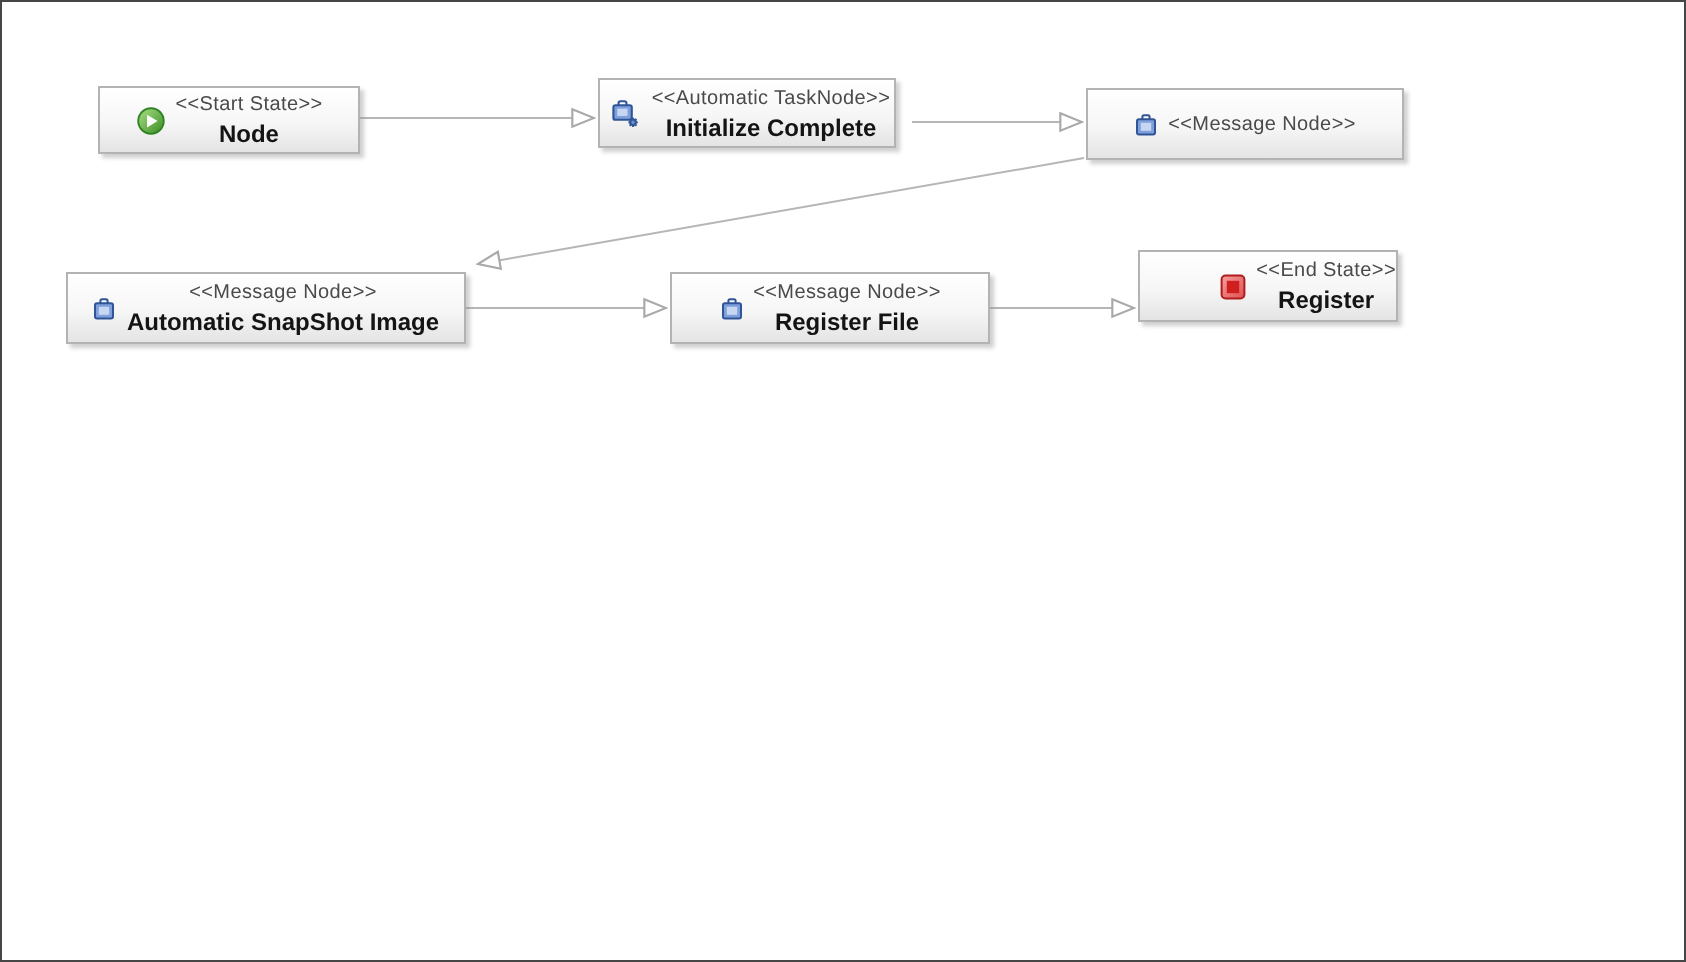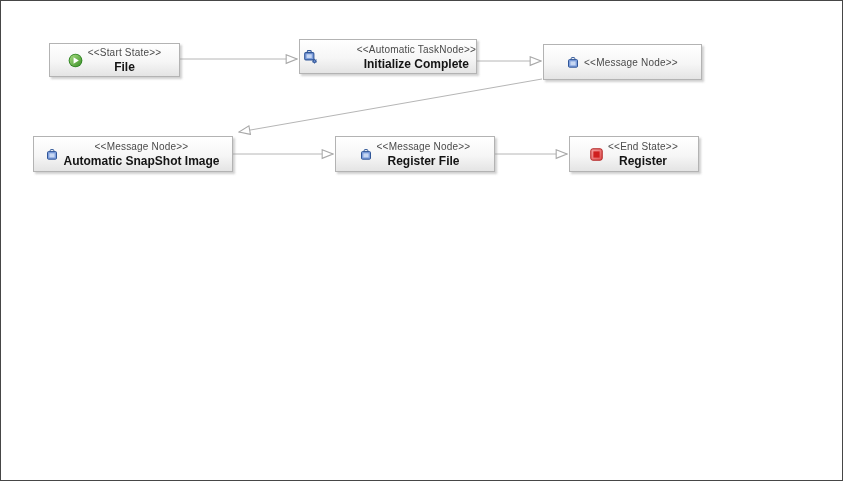--- a/index.html
+++ b/index.html
@@ -28,25 +28,25 @@
     box-shadow:2px 2px 2px rgba(150,150,150,0.45);
     overflow:hidden;
     cursor:default;
   }
   .node .txt { display:flex; flex-direction:column; align-items:center; line-height:15px; }
   .stereotype { font-size:10px; color:#4a4a4a; white-space:nowrap; letter-spacing:0.2px; }
   .label { font-weight:bold; font-size:12px; color:#141414; white-space:nowrap; }
   .icon { flex:0 0 auto; display:flex; align-items:center; }
 
   #node-start    { left:48px;  top:42px;  width:131px; height:34px; }
-  #node-init     { left:298px; top:38px;  width:178px; height:35px; justify-content:space-between; padding-left:3px; }
+  #node-init     { left:298px; top:38px;  width:149px; height:35px; justify-content:center; padding-left:3px; }
   #node-create   { left:542px; top:43px;  width:159px; height:36px; }
   #node-generate { left:32px;  top:135px; width:200px; height:36px; }
   #node-register { left:334px; top:135px; width:160px; height:36px; }
-  #node-complete { left:568px; top:135px; width:130px; height:36px; }
+  #node-complete { left:568px; top:124px; width:130px; height:36px;justify-content:flex-end; }
 </style>
 </head>
 <body>
 
 <div class="canvas">
 
   <svg class="edges">
     <defs>
       <marker id="arrow" viewBox="0 0 12 10" refX="11" refY="5" markerWidth="13" markerHeight="11" orient="auto" markerUnits="userSpaceOnUse">
         <path d="M1,1 L11,5 L1,9 Z" fill="#ffffff" stroke="#a9a9a9" stroke-width="1"></path>
@@ -68,21 +68,21 @@
               <stop offset="1" stop-color="#3c9028"></stop>
           </linearGradient>
         </defs>
         <circle cx="8" cy="8" r="7.3" fill="#2e8422"></circle>
         <circle cx="8" cy="8" r="6.3" fill="url(#gGrad)"></circle>
         <path d="M5.9,4.6 L11.5,8 L5.9,11.4 Z" fill="#ffffff"></path>
       </svg>
     </span>
     <span class="txt">
       <span class="stereotype">&lt;&lt;Start State&gt;&gt;</span>
-      <span class="label">File</span>
+      <span class="label">Node</span>
     </span>
   </div>
 
   <div class="node" id="node-init">
     <span class="icon">
       <svg width="16" height="16" viewBox="0 0 15 15">
         <path d="M4,3.4 V2.4 Q4,1.5 4.9,1.5 h1.9 Q7.7,1.5 7.7,2.4 V3.4" fill="none" stroke="#2f5597" stroke-width="1"></path>
         <rect x="1.6" y="3.4" width="8.6" height="6.8" rx="1" fill="#7f9fdd" stroke="#2f5597" stroke-width="1"></rect>
         <rect x="3.4" y="5" width="4.8" height="3.4" fill="#c7d7f2"></rect>
         <g stroke="#2f5597" stroke-width="0.9">

